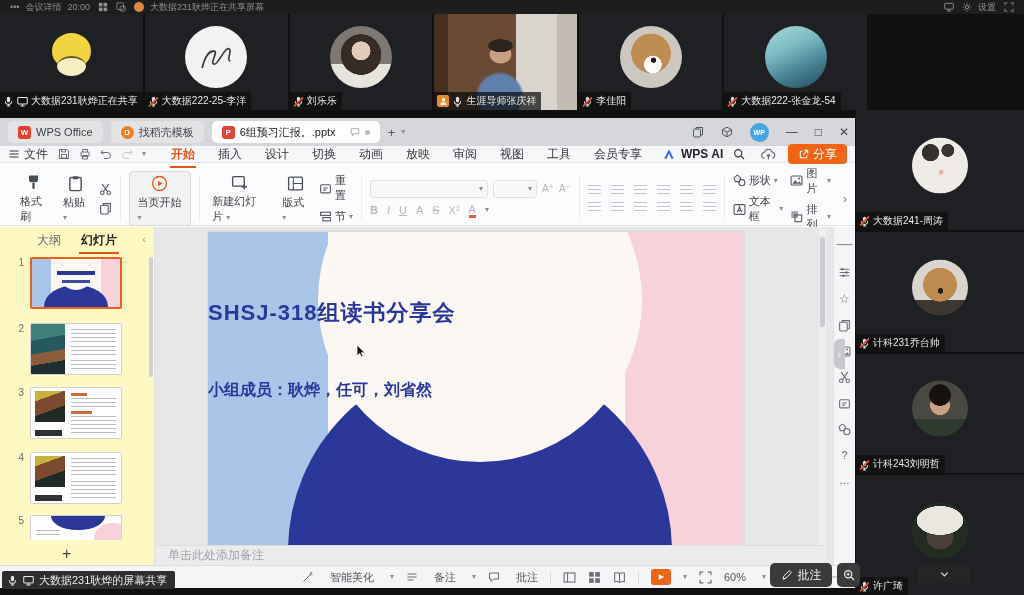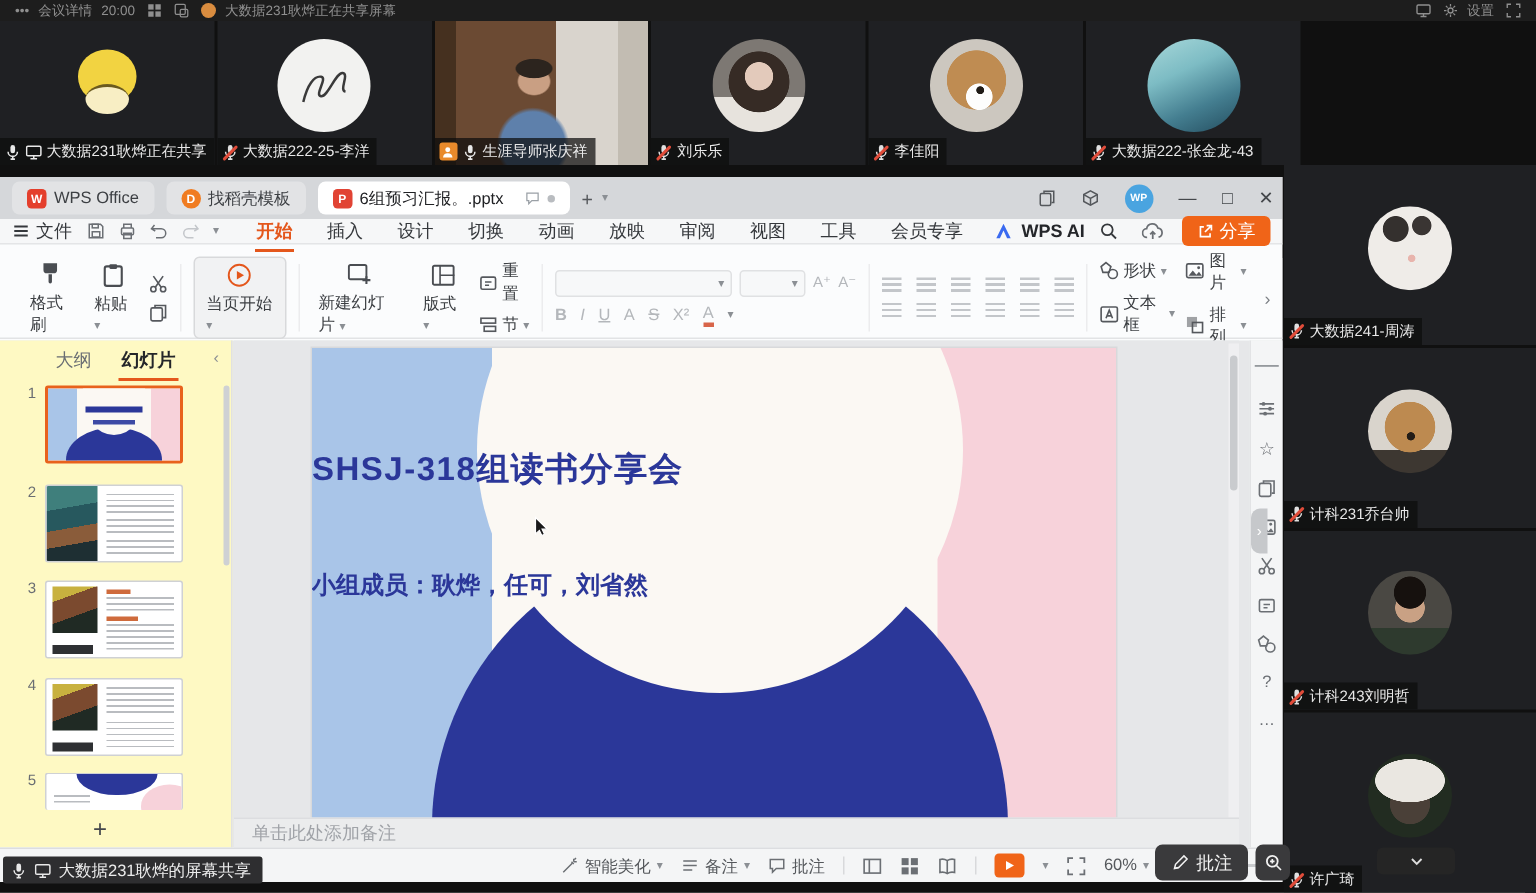--- a/index.html
+++ b/index.html
@@ -172,21 +172,21 @@
   #canvas-scroll .thumb{position:absolute;left:1px;top:8px;width:5px;height:90px;background:#c9cbce;border:none;border-radius:3px;}
   
   #rail{position:absolute;right:0;top:0;width:22px;height:100%;background:#f4f5f6;border-left:1px solid #e2e3e5;
     display:flex;flex-direction:column;align-items:center;padding-top:8px;gap:13px;color:#6b6f74;}
   #rail .ic{width:13px;height:13px;}
   #rail-handle{position:absolute;right:10px;top:112px;width:11px;height:30px;background:#c6c8cb;
     border-radius:6px 0 0 6px;color:#fff;font-size:10px;display:flex;align-items:center;justify-content:center;}
   
   #statusbar{position:absolute;left:0;bottom:0;width:100%;height:23px;background:#f4f5f6;
     border-top:1px solid #dcdde0;display:flex;align-items:center;font-size:11px;color:#55585c;padding:0 8px;gap:14px;}
-  .sb-item{display:flex;align-items:center;gap:4px;}
+  .sb-item{display:flex;align-items:center;gap:16px;}
   .sb-item .ic{width:12px;height:12px;color:#6b6f74;}
   .sb-sep{width:1px;height:12px;background:#d8d9db;}
   #sb-right{margin-left:auto;display:flex;align-items:center;gap:12px;}
   .viewbtn .ic{width:13px;height:13px;}
   #sb-play{width:20px;height:16px;background:#f06418;border-radius:3px;display:flex;align-items:center;justify-content:center;}
   #sb-play svg{color:#fff;width:8px;height:8px;}
   #zoom-slider{width:46px;height:2px;background:#c9cbce;position:relative;}
   #zoom-slider .fill{position:absolute;left:0;top:0;height:2px;width:18px;background:#4a90d9;}
   #zoom-slider .knob{position:absolute;left:15px;top:-3px;width:8px;height:8px;border-radius:50%;background:#fff;border:1px solid #9aa0a6;}
   
@@ -419,58 +419,58 @@
         </svg>
       </div>
       <div class="name-tag">
         <span class="mic-off"><svg class="ic" style="width:11px;height:11px">
               <use href="#sy-mic"></use>
             </svg></span>
         <span>大数据222-25-李洋</span>
       </div>
     </div>
     <div class="tile">
-      <div class="video-man"></div>
-      <div class="name-tag">
-        <span class="host-badge">
-            <svg>
-              <use href="#sy-person"></use>
-            </svg>
-          </span>
-        <svg class="ic mic-on" style="width:11px;height:11px">
-            <use href="#sy-mic"></use>
-          </svg>
-        <span>生涯导师张庆祥</span>
-      </div>
-    </div>
-    <div class="tile">
       <div class="av girl"></div>
       <div class="name-tag">
         <span class="mic-off"><svg class="ic" style="width:11px;height:11px">
               <use href="#sy-mic"></use>
             </svg></span>
         <span>刘乐乐</span>
+      </div>
+    </div>
+    <div class="tile">
+      <div class="video-man"></div>
+      <div class="name-tag">
+        <span class="host-badge">
+            <svg>
+              <use href="#sy-person"></use>
+            </svg>
+          </span>
+        <svg class="ic mic-on" style="width:11px;height:11px">
+            <use href="#sy-mic"></use>
+          </svg>
+        <span>生涯导师张庆祥</span>
       </div>
     </div>
     <div class="tile">
       <div class="av corgi"></div>
       <div class="name-tag">
         <span class="mic-off"><svg class="ic" style="width:11px;height:11px">
               <use href="#sy-mic"></use>
             </svg></span>
         <span>李佳阳</span>
       </div>
     </div>
     <div class="tile">
       <div class="av animeblue"></div>
       <div class="name-tag">
         <span class="mic-off"><svg class="ic" style="width:11px;height:11px">
               <use href="#sy-mic"></use>
             </svg></span>
-        <span>大数据222-张金龙-43</span>
+        <span>大数据222-张金龙-54</span>
       </div>
     </div>
   </div>
 
   <div id="side" class="abs">
     <div class="tile">
       <div class="av zhoutao"></div>
       <div class="name-tag">
         <span class="mic-off"><svg class="ic" style="width:11px;height:11px">
               <use href="#sy-mic"></use>

